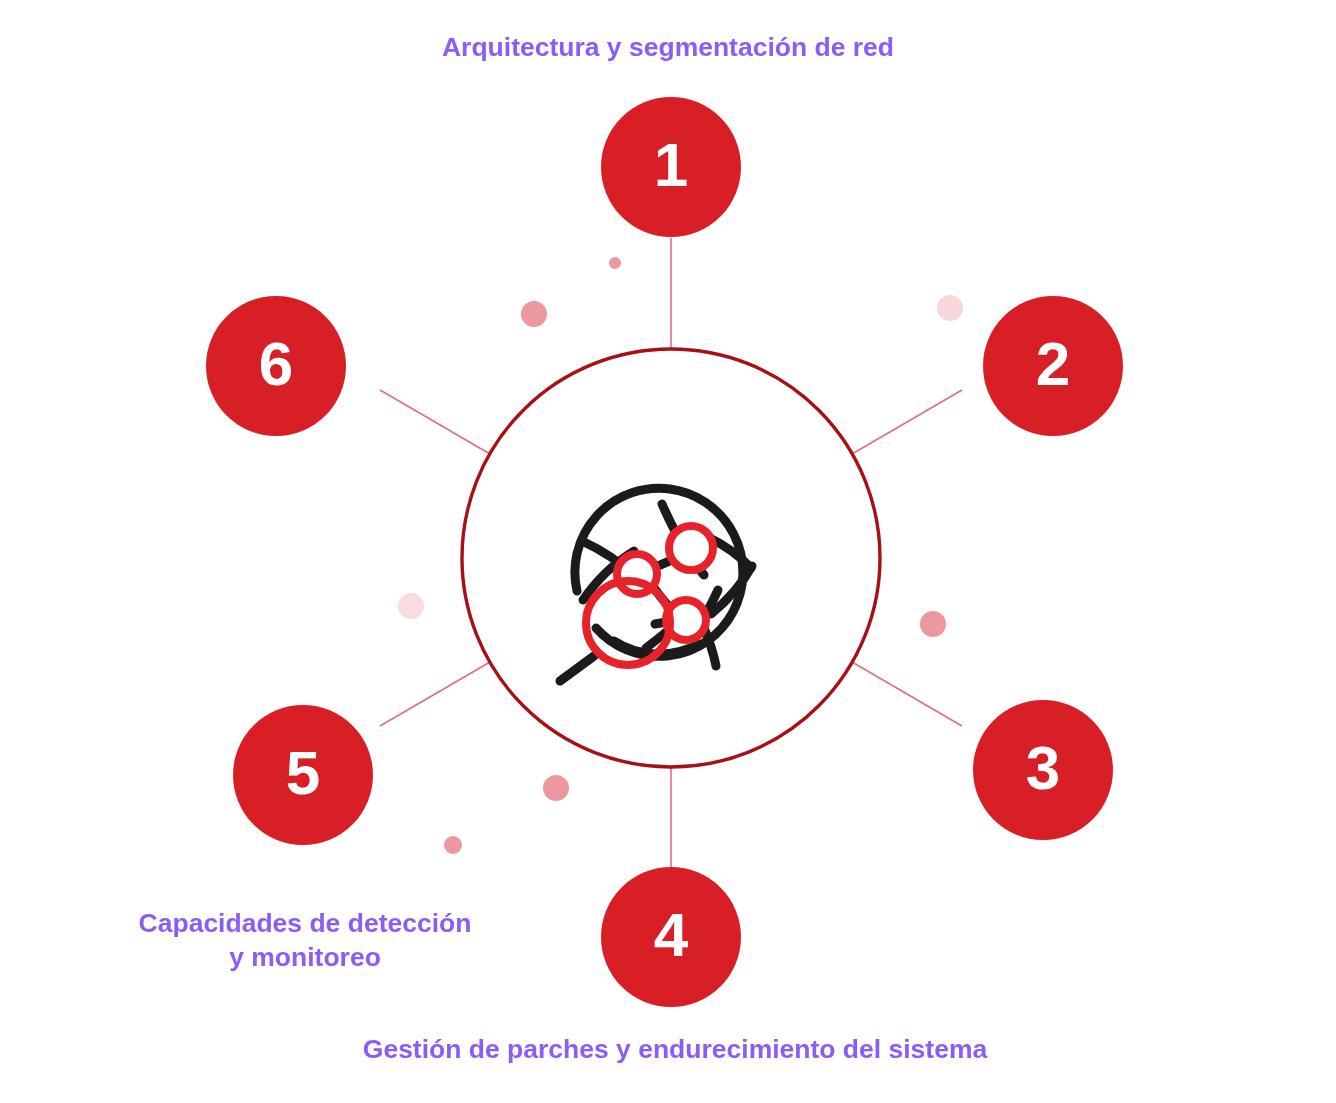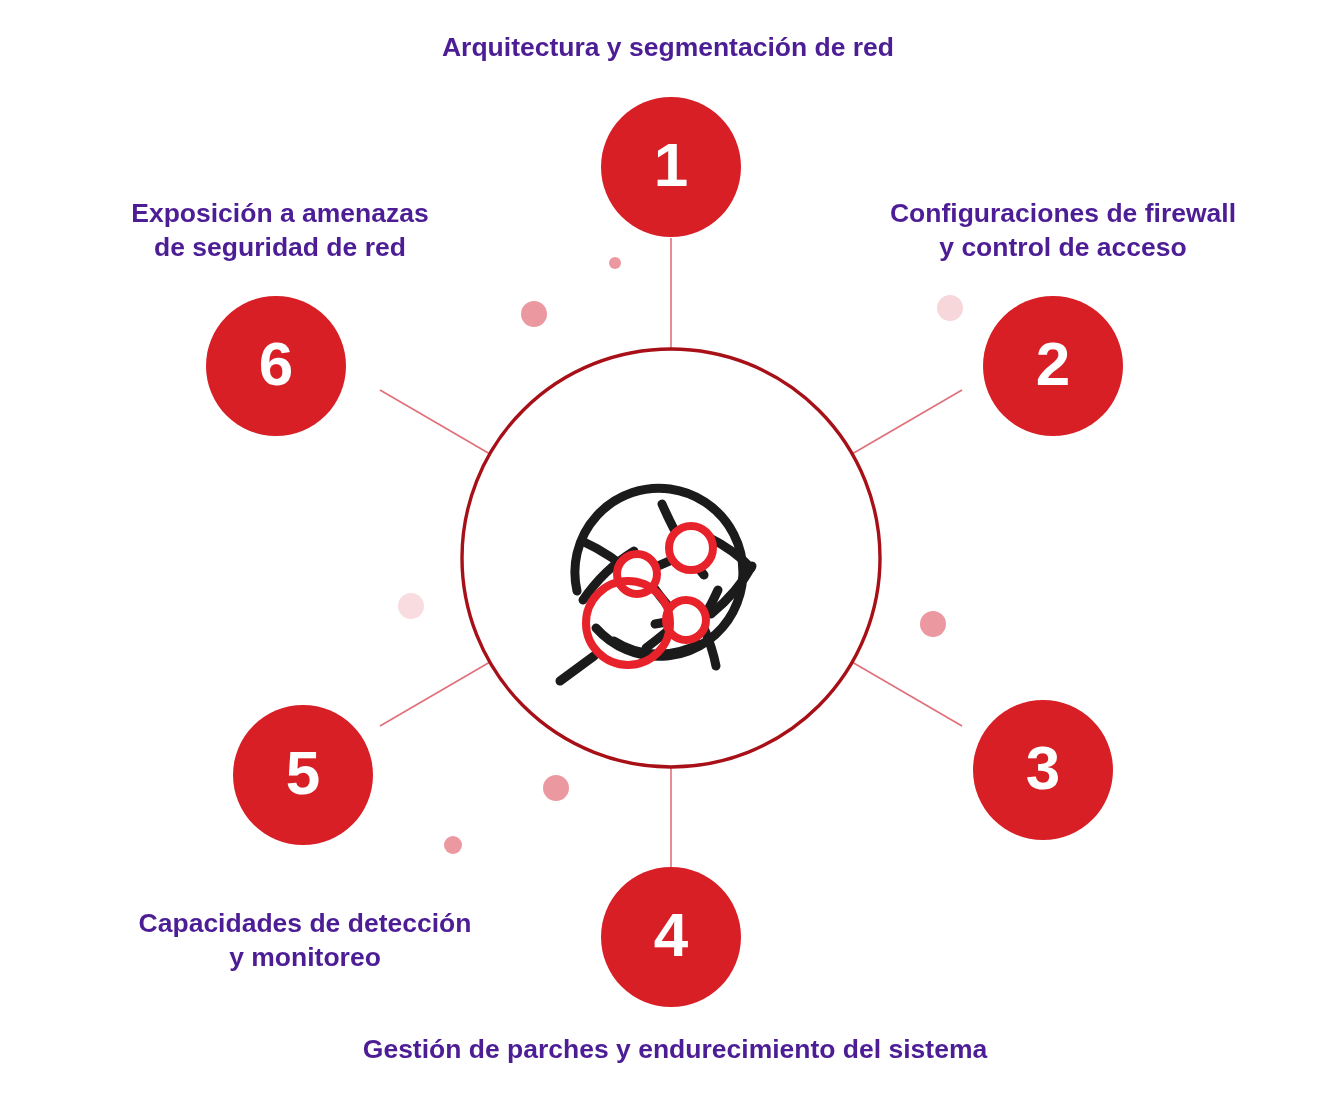--- a/index.html
+++ b/index.html
@@ -41,21 +41,21 @@
     line-height: 1;
     font-family: "Liberation Sans", sans-serif;
     z-index: 5;
   }
   .node-num {
     display: block;
     transform: translateY(-2px);
   }
   .label {
     position: absolute;
-    color: #4c1d95;
+    color: #8b5cf6;
     font-size: 26.5px;
     font-weight: bold;
     line-height: 1.30;
     font-family: "Liberation Sans", sans-serif;
     z-index: 6;
     white-space: pre-line;
   }
   .label.center { text-align: center; }
   .label.left   { text-align: center; }
   .label.right  { text-align: center; }
@@ -156,21 +156,17 @@
     <span class="node-num">4</span>
   </div>
   <div class="node" id="node-5">
     <span class="node-num">5</span>
   </div>
   <div class="node" id="node-6">
     <span class="node-num">6</span>
   </div>
 
   <div class="label center" id="label-1">Arquitectura y segmentación de red</div>
-  <div class="label right" id="label-2">Configuraciones de firewall
-y control de acceso</div>
   <div class="label center" id="label-4">Gestión de parches y endurecimiento del sistema</div>
   <div class="label left" id="label-5">Capacidades de detección
 y monitoreo</div>
-  <div class="label left" id="label-6">Exposición a amenazas
-de seguridad de red</div>
 
 </div>
 
 </body></html>

